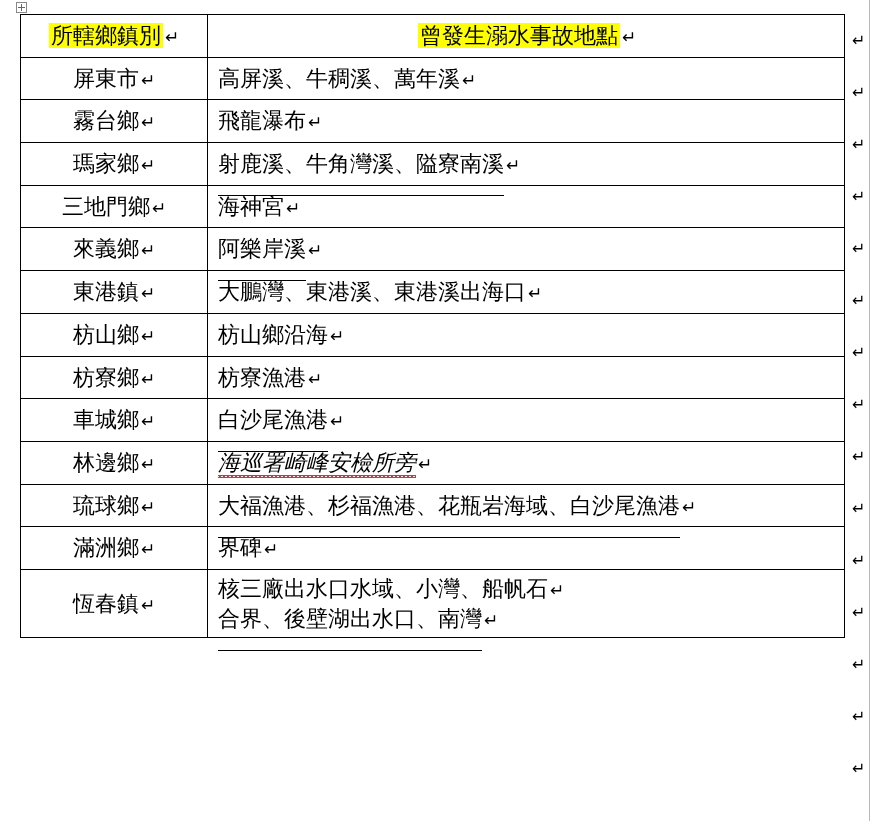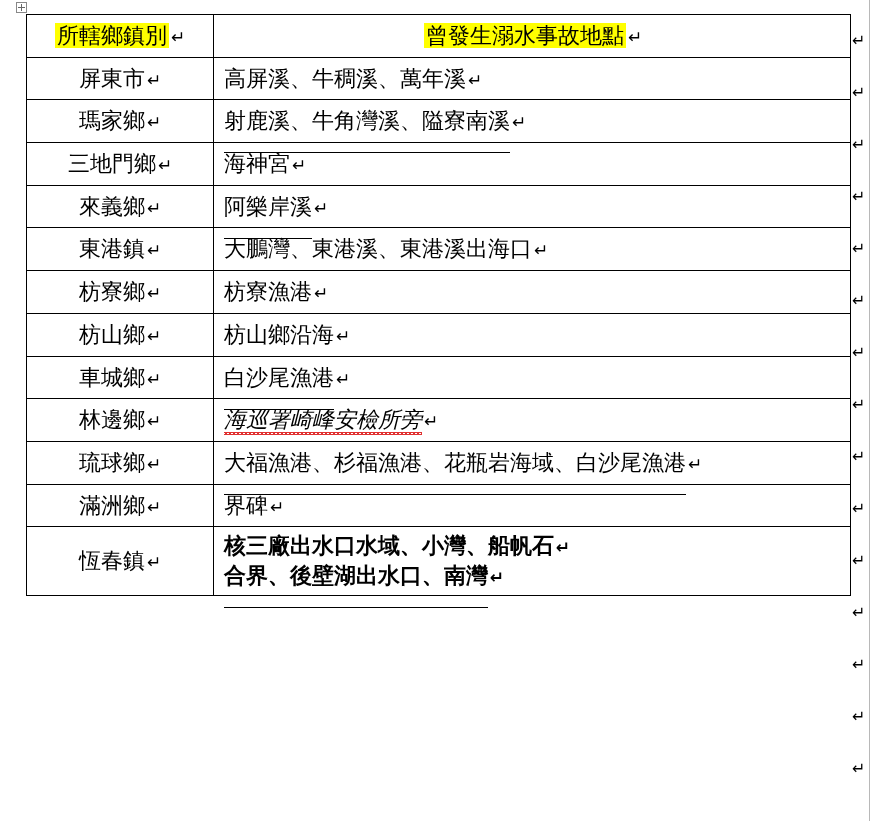--- a/index.html
+++ b/index.html
@@ -53,21 +53,21 @@
     left: 1px;
     top: 4px;
     width: 7px;
     height: 1px;
     background: #666;
   }
 
   
   table.doc-table {
     position: absolute;
-    left: 26px;
+    left: 20px;
     top: 14px;
     border-collapse: collapse;
     table-layout: fixed;
     width: 822px;
     background: #701a75;
   }
   table.doc-table td {
     border: 1.6px solid #000000;
     padding: 0;
     vertical-align: middle;
@@ -131,21 +131,21 @@
       linear-gradient(45deg, transparent 40%, #e03030 40%, #e03030 60%, transparent 60%),
       linear-gradient(-45deg, transparent 40%, #e03030 40%, #e03030 60%, transparent 60%);
     background-size: 4px 3px;
     background-repeat: repeat-x;
   }
 
   .two-line .cell-inner {
     padding-top: 4px;
     padding-bottom: 4px;
   }
-  .line2 { display: block; font-weight: bold; }
+  .line2 { display: block; }
 
   
   #row-marks {
     position: absolute;
     left: 852px;
     top: 14px;
     width: 28px;
   }
   .row-mark {
     display: flex;
@@ -197,20 +197,28 @@
 
       <tr>
         <td class="col-town">
           <span class="cell-inner"><span>屏東市</span><span class="pmark">↵</span></span>
         </td>
         <td class="col-place">
           <span class="cell-inner"><span>高屏溪、牛稠溪、萬年溪</span><span class="pmark">↵</span></span>
         </td>
       </tr>
 
+      <tr>
+        <td class="col-town">
+          <span class="cell-inner"><span>霧台鄉</span><span class="pmark">↵</span></span>
+        </td>
+        <td class="col-place">
+          <span class="cell-inner"><span>飛龍瀑布</span><span class="pmark">↵</span></span>
+        </td>
+      </tr>
 
       <tr>
         <td class="col-town">
           <span class="cell-inner"><span>瑪家鄉</span><span class="pmark">↵</span></span>
         </td>
         <td class="col-place">
           <span class="cell-inner"><span class="uline">射鹿溪、牛角灣溪、隘寮南溪</span><span class="pmark">↵</span></span>
         </td>
       </tr>
 
@@ -236,33 +244,33 @@
         <td class="col-town">
           <span class="cell-inner"><span>東港鎮</span><span class="pmark">↵</span></span>
         </td>
         <td class="col-place">
           <span class="cell-inner"><span>大鵬灣、東港溪、東港溪出海口</span><span class="pmark">↵</span></span>
         </td>
       </tr>
 
       <tr>
         <td class="col-town">
+          <span class="cell-inner"><span>枋山鄉</span><span class="pmark">↵</span></span>
+        </td>
+        <td class="col-place">
+          <span class="cell-inner"><span>枋山鄉沿海</span><span class="pmark">↵</span></span>
+        </td>
+      </tr>
+
+      <tr>
+        <td class="col-town">
           <span class="cell-inner"><span>枋寮鄉</span><span class="pmark">↵</span></span>
         </td>
         <td class="col-place">
           <span class="cell-inner"><span>枋寮漁港</span><span class="pmark">↵</span></span>
-        </td>
-      </tr>
-
-      <tr>
-        <td class="col-town">
-          <span class="cell-inner"><span>枋山鄉</span><span class="pmark">↵</span></span>
-        </td>
-        <td class="col-place">
-          <span class="cell-inner"><span>枋山鄉沿海</span><span class="pmark">↵</span></span>
         </td>
       </tr>
 
       <tr>
         <td class="col-town">
           <span class="cell-inner"><span>車城鄉</span><span class="pmark">↵</span></span>
         </td>
         <td class="col-place">
           <span class="cell-inner"><span class="uline">白沙尾漁港</span><span class="pmark">↵</span></span>
         </td>

